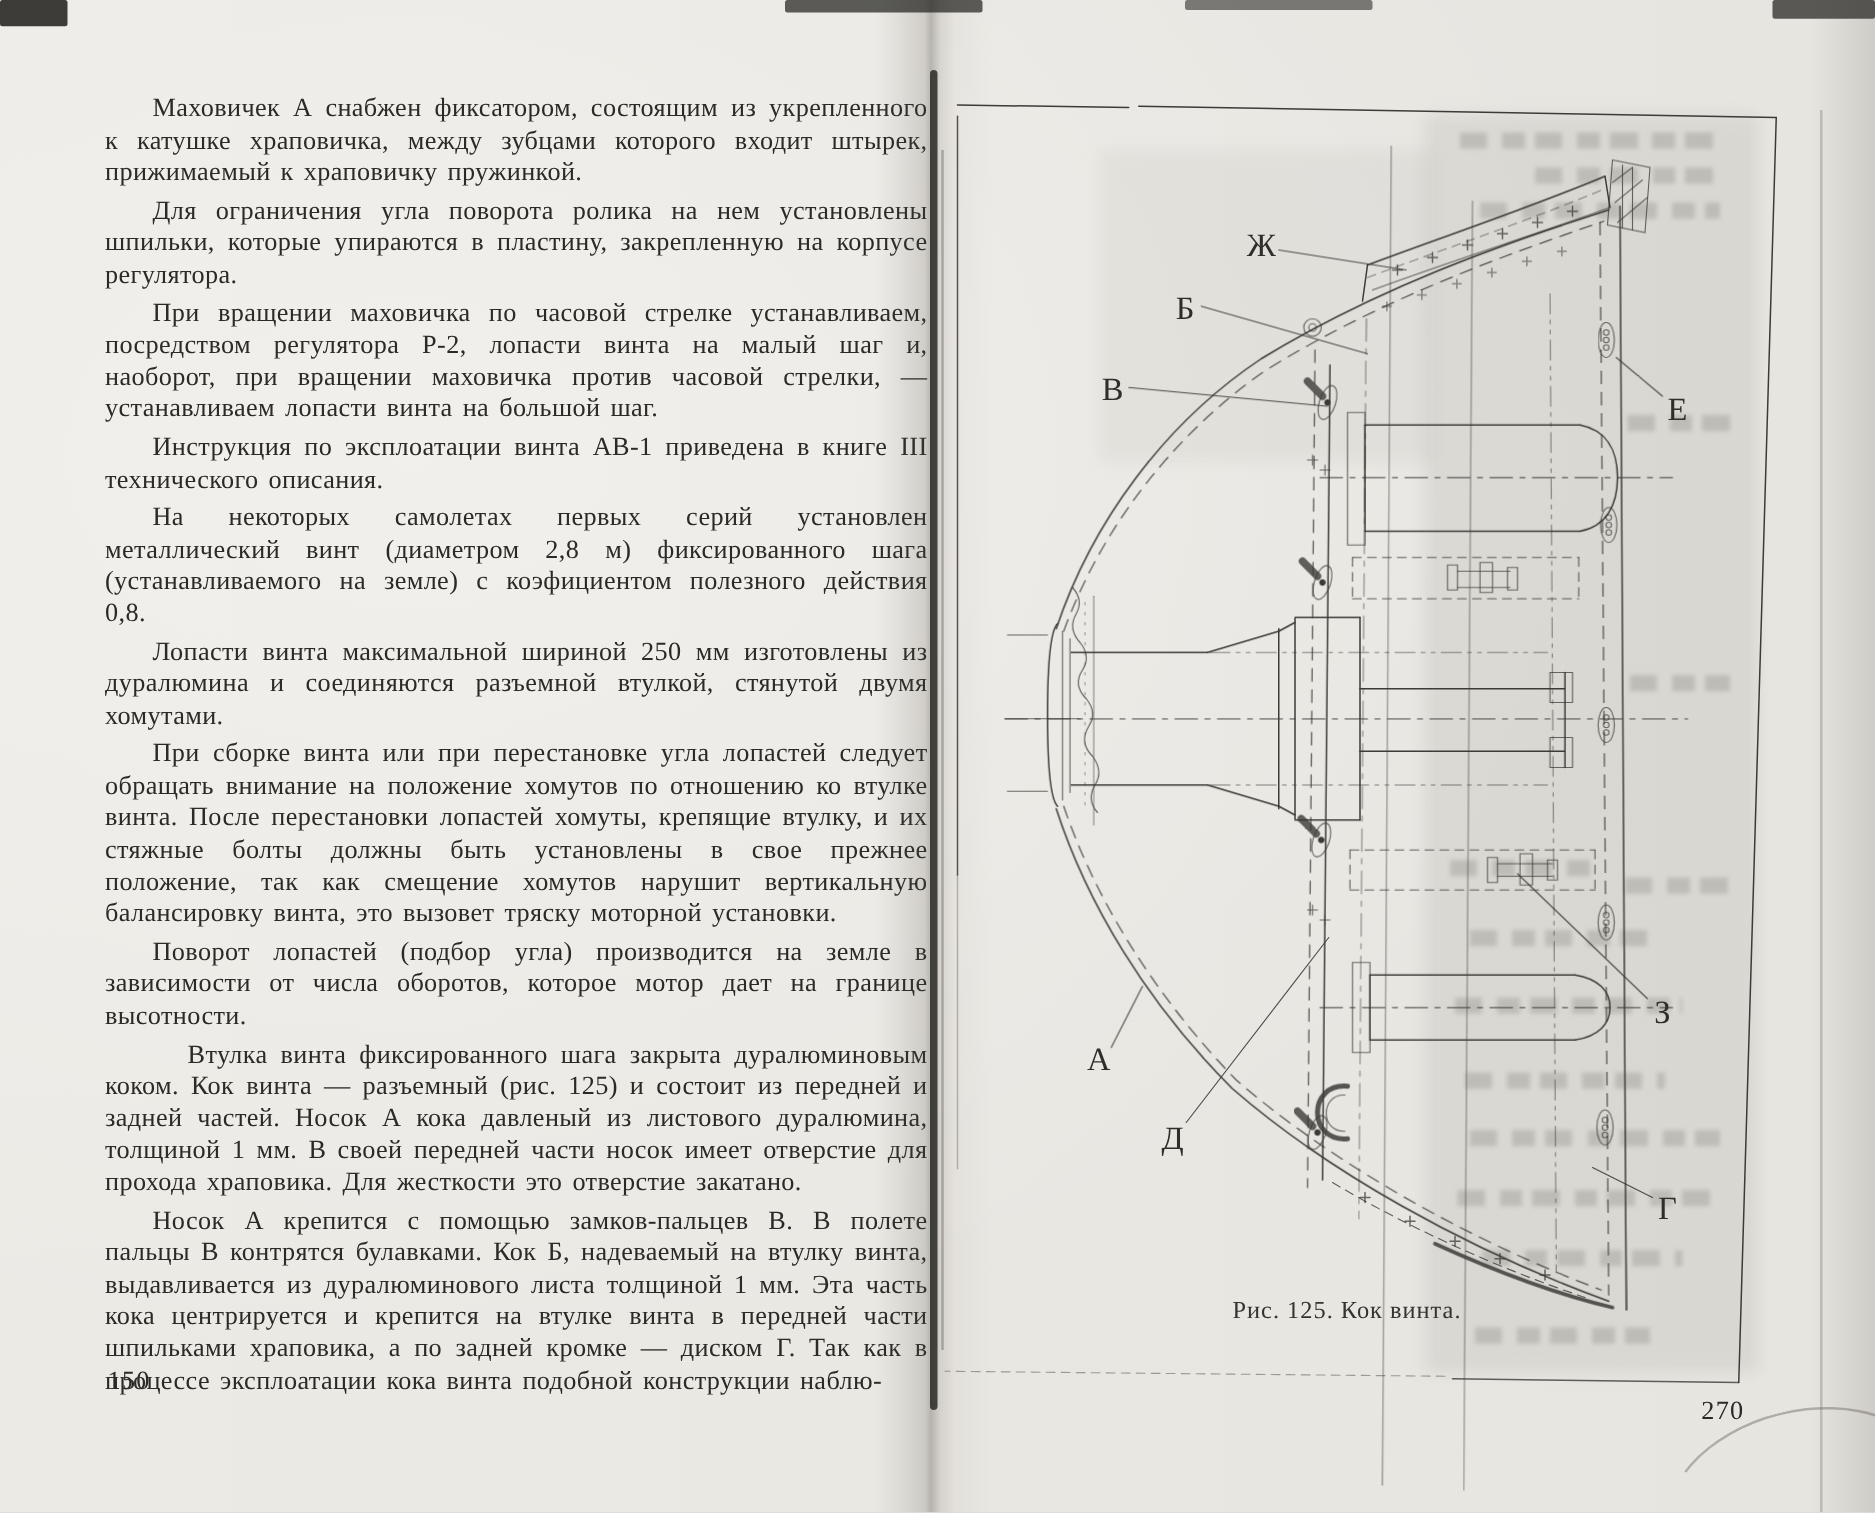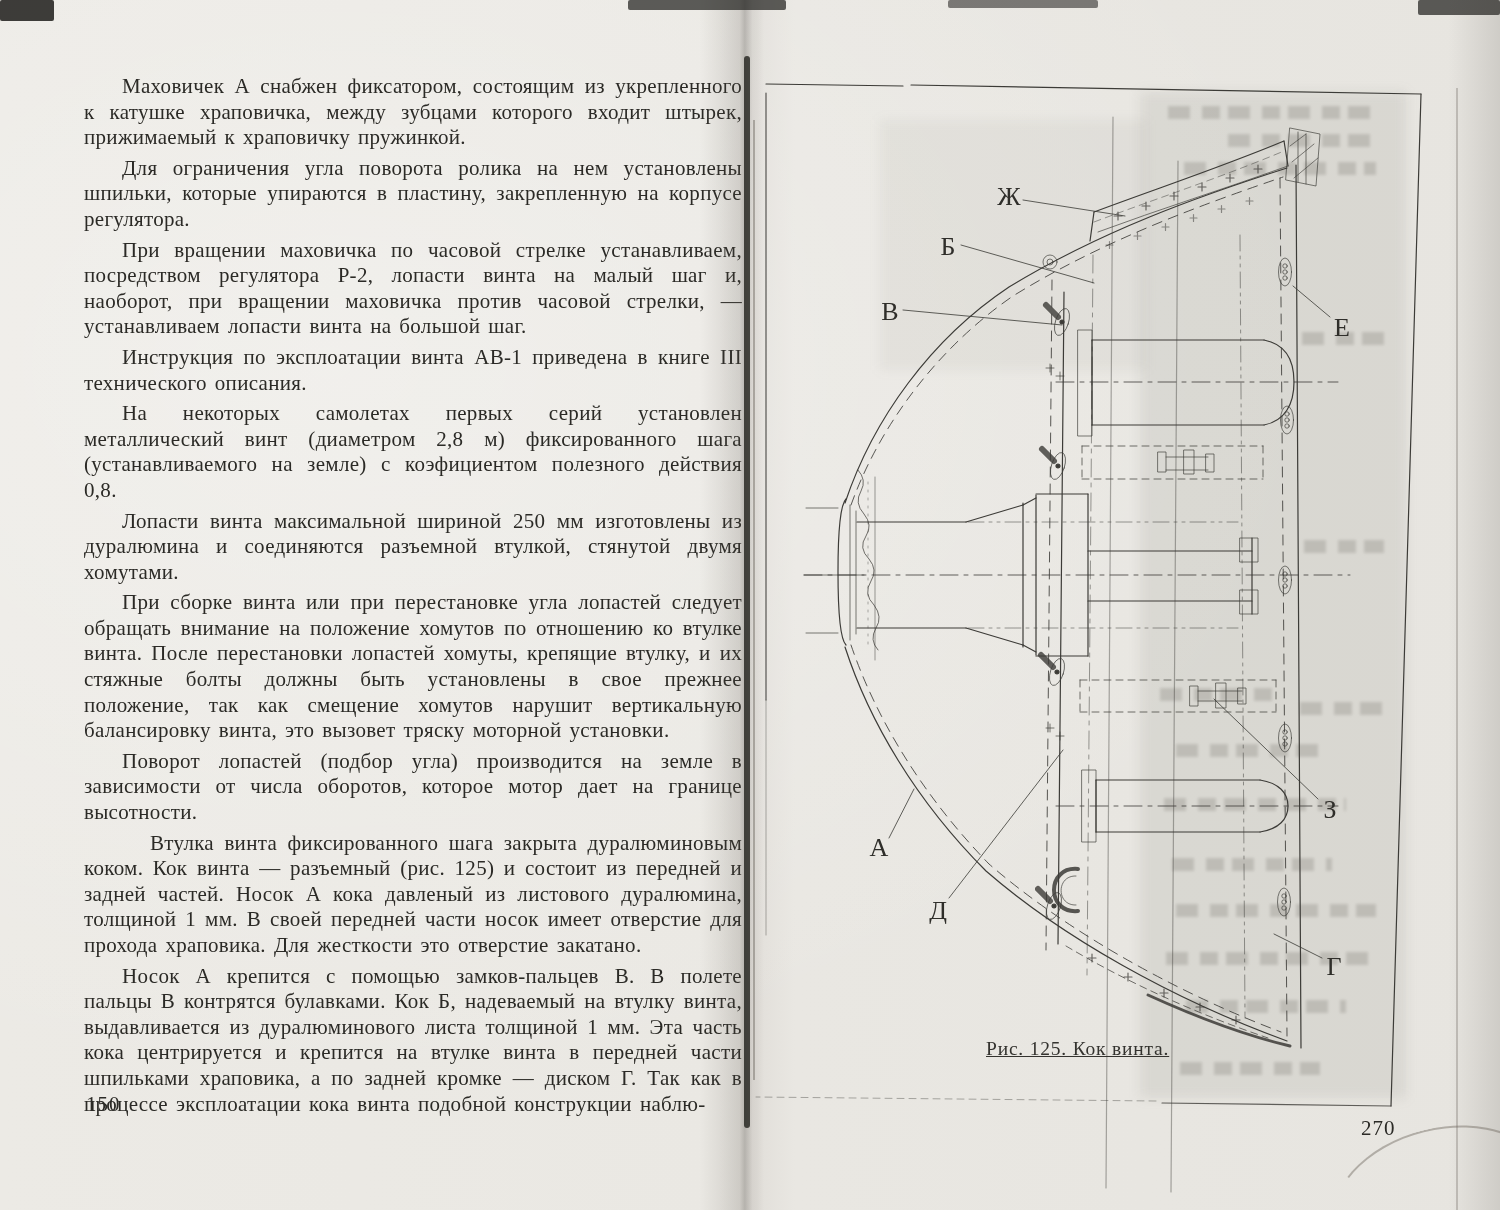--- a/index.html
+++ b/index.html
@@ -12,21 +12,21 @@
   #text-col{position:absolute;left:84px;top:74px;width:658px;}
   #text-col p{margin:0 0 5px 0;font-size:21px;line-height:25.6px;text-align:justify;
     text-indent:38px;word-spacing:2.5px;letter-spacing:.3px;hyphens:auto;
     filter:blur(.18px);}
   #text-col p.indent2{text-indent:66px;}
   .pagenum{position:absolute;font-size:21px;letter-spacing:1px;}
   #pn-left{left:86px;top:1092px;}
   #pn-right{left:1361px;top:1116px;}
   
   #fig-caption{position:absolute;left:986px;top:1038px;font-size:19.5px;letter-spacing:.8px;
-    color:#34332f;filter:blur(.15px);text-decoration:underline;}
+    color:#34332f;filter:blur(.15px);}
   
   .gutter-shade{position:absolute;left:700px;top:0;width:64px;height:1210px;
     background:linear-gradient(90deg,transparent 0%,rgba(95,90,82,.18) 62%,rgba(60,56,50,.28) 70%,rgba(95,90,82,.10) 82%,transparent 100%);}
   .gutter-line{position:absolute;left:744px;top:56px;width:6px;height:1072px;background:#242420;opacity:.82;border-radius:3px;}
   .gutter-line2{position:absolute;left:753px;top:120px;width:2px;height:960px;background:#6a655e;opacity:.45;}
   
   .smudge{position:absolute;background:#1d1c1a;border-radius:2px;}
   .edge-line{position:absolute;left:1456px;top:88px;width:2px;height:1122px;background:#8f8a83;opacity:.45;}
   .edge-shadow{position:absolute;left:1448px;top:0;width:52px;height:1210px;
     background:linear-gradient(90deg,transparent,rgba(60,55,48,.14));}

